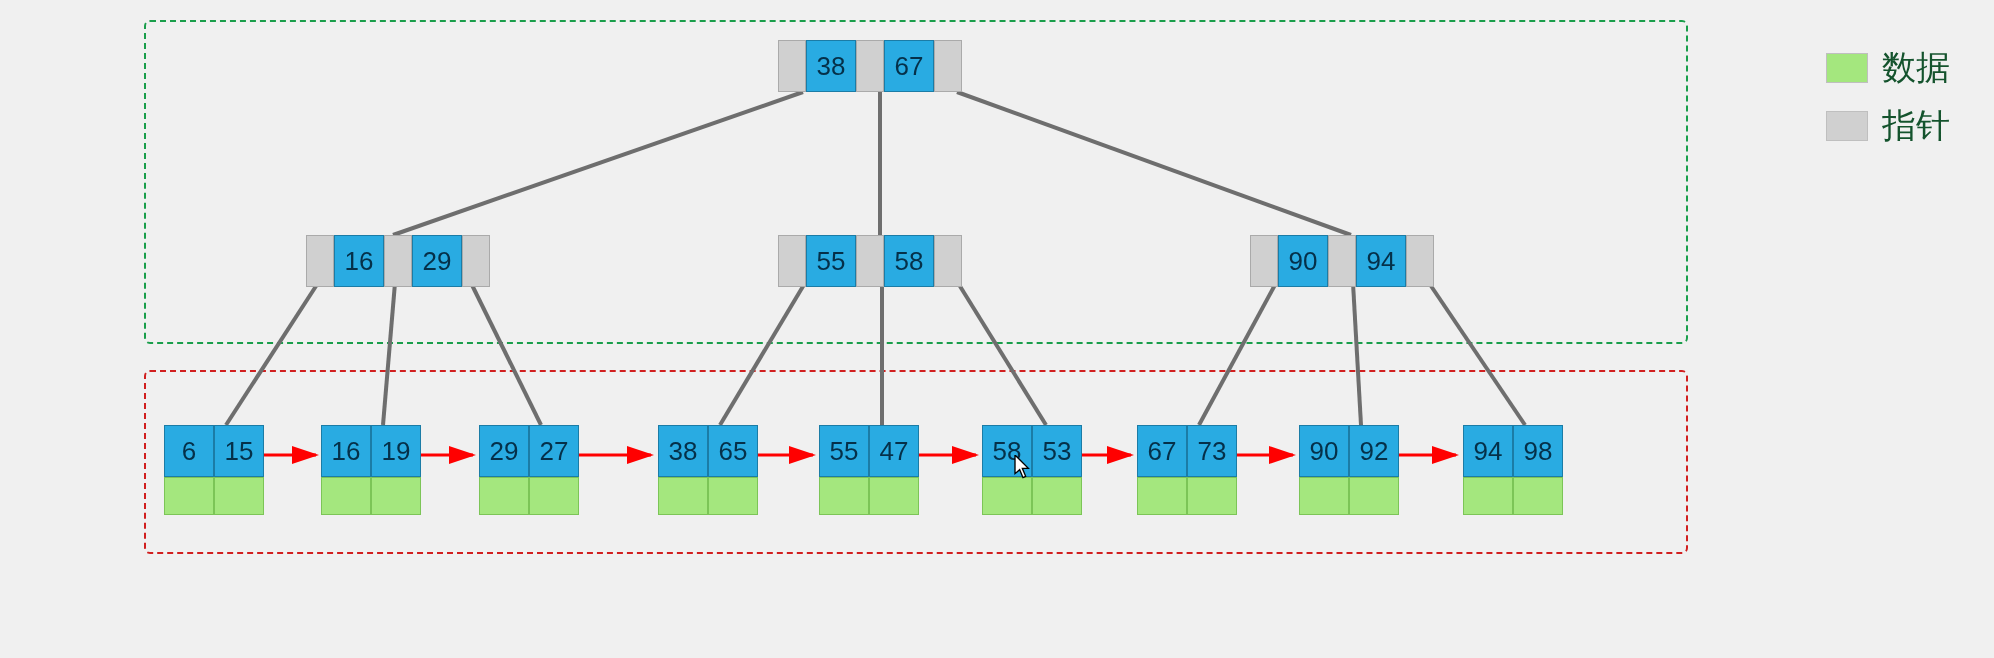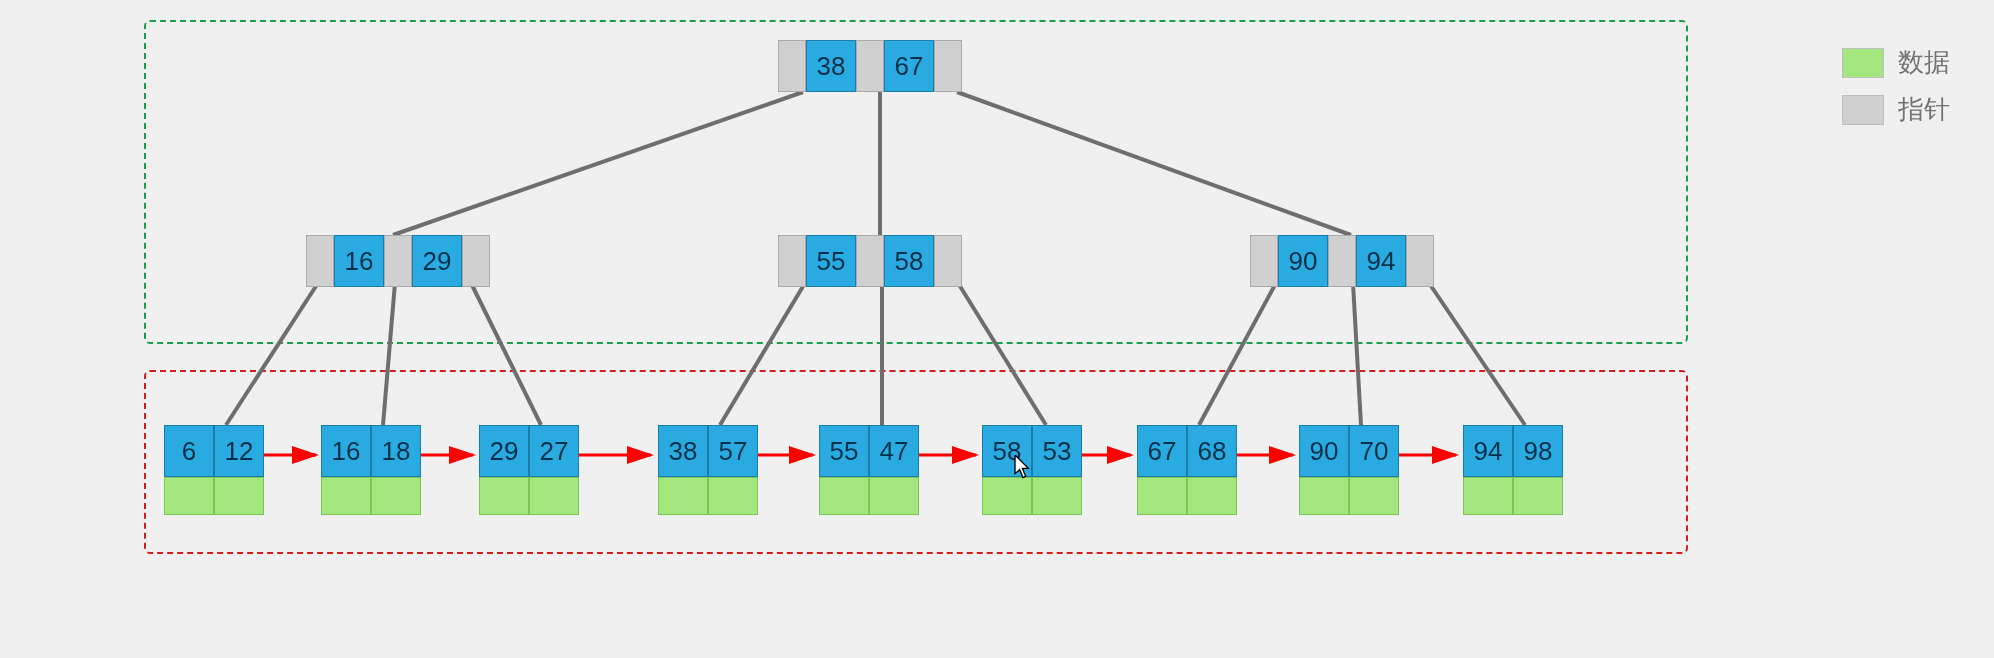--- a/index.html
+++ b/index.html
@@ -9,21 +9,21 @@
     width:1994px;
     height:658px;
     position:relative;
     overflow:hidden;
   }
   .stage{position:absolute;left:16px;top:0;width:1994px;height:658px}
   
   .legend{position:absolute;right:60px;top:45px}
   .legend-row{display:flex;align-items:center;margin-bottom:12px}
   .legend-swatch{width:40px;height:28px;border:1px solid #bfbfbf;margin-right:14px}
-  .legend-label{font-size:26px;color:#737373}
+  .legend-label{font-size:34px;color:#14532d}
   
   .group-box{position:absolute;border-radius:6px}
   .group-index{border:2px dashed #1a9e4b}
   .group-leaves{border:2px dashed #d11f1f}
   
   .node{position:absolute;display:flex}
   .node .ptr{width:26px;height:50px;background:#d0d0d0;border:1px solid #aaa}
   .node .key{width:48px;height:50px;background:#29abe2;border:1px solid #1b7ca6;color:#053049;font-size:26px;display:flex;align-items:center;justify-content:center;font-weight:400}
   
   .leaf{position:absolute}
@@ -107,51 +107,51 @@
     <div class="ptr"></div>
     <div class="key">90</div>
     <div class="ptr"></div>
     <div class="key">94</div>
     <div class="ptr"></div>
   </div>
 
   <div class="leaf" style="left:148px;top:425px">
     <div class="leaf-keys">
       <div class="key">6</div>
-      <div class="key">12</div>
+      <div class="key">15</div>
     </div>
     <div class="leaf-data">
       <div class="cell"></div>
       <div class="cell"></div>
     </div>
   </div>
   <div class="leaf" style="left:305px;top:425px">
     <div class="leaf-keys">
       <div class="key">16</div>
-      <div class="key">18</div>
+      <div class="key">19</div>
     </div>
     <div class="leaf-data">
       <div class="cell"></div>
       <div class="cell"></div>
     </div>
   </div>
   <div class="leaf" style="left:463px;top:425px">
     <div class="leaf-keys">
       <div class="key">29</div>
       <div class="key">27</div>
     </div>
     <div class="leaf-data">
       <div class="cell"></div>
       <div class="cell"></div>
     </div>
   </div>
   <div class="leaf" style="left:642px;top:425px">
     <div class="leaf-keys">
       <div class="key">38</div>
-      <div class="key">57</div>
+      <div class="key">65</div>
     </div>
     <div class="leaf-data">
       <div class="cell"></div>
       <div class="cell"></div>
     </div>
   </div>
   <div class="leaf" style="left:803px;top:425px">
     <div class="leaf-keys">
       <div class="key">55</div>
       <div class="key">47</div>
@@ -167,31 +167,31 @@
       <div class="key">53</div>
     </div>
     <div class="leaf-data">
       <div class="cell"></div>
       <div class="cell"></div>
     </div>
   </div>
   <div class="leaf" style="left:1121px;top:425px">
     <div class="leaf-keys">
       <div class="key">67</div>
-      <div class="key">68</div>
+      <div class="key">73</div>
     </div>
     <div class="leaf-data">
       <div class="cell"></div>
       <div class="cell"></div>
     </div>
   </div>
   <div class="leaf" style="left:1283px;top:425px">
     <div class="leaf-keys">
       <div class="key">90</div>
-      <div class="key">70</div>
+      <div class="key">92</div>
     </div>
     <div class="leaf-data">
       <div class="cell"></div>
       <div class="cell"></div>
     </div>
   </div>
   <div class="leaf" style="left:1447px;top:425px">
     <div class="leaf-keys">
       <div class="key">94</div>
       <div class="key">98</div>

